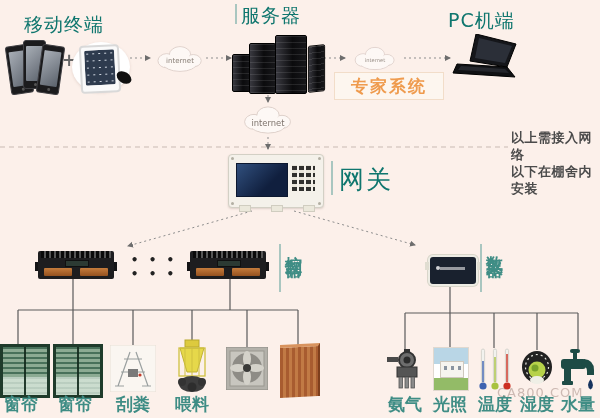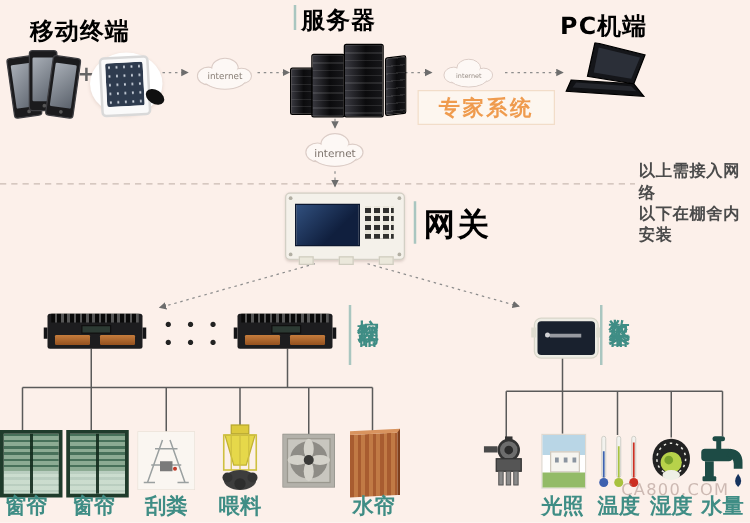--- a/index.html
+++ b/index.html
@@ -1,19 +1,19 @@
 <!DOCTYPE html>
 <html><head>
 <meta charset="utf-8">
 <style>
   html,body{margin:0;padding:0;}
   #stage{position:relative;width:600px;height:418px;background:#fcf0ea;overflow:hidden;
          font-family:"DejaVu Sans",sans-serif;}
   .abs{position:absolute;}
-  .teal{color:#000000;font-weight:bold;}
+  .teal{color:#0f766e;font-weight:normal;}
   .toplabel{font-size:19px;letter-spacing:1px;}
   .vbar{width:2px;background:#a9c6c0;}
   .vlabel{writing-mode:vertical-rl;text-orientation:upright;font-size:17px;font-weight:bold;
           color:#3f8d85;letter-spacing:3px;line-height:1;}
   .blabel{font-size:17px;font-weight:bold;color:#3f8d85;text-align:center;width:56px;}
   .note{font-size:13px;font-weight:600;color:#4b4b4b;background:#fcf0ea;padding:0 3px;line-height:17px;letter-spacing:.5px;}
   
   .phone{position:absolute;width:21px;height:47px;background:#1b1b1d;border:1px solid #3e3e42;border-radius:3px;}
   .phone .scr{position:absolute;left:2px;right:2px;top:5px;bottom:7px;background:linear-gradient(135deg,#a8aeb6,#5b626c);border-radius:1px;}
   .phone .dot{position:absolute;left:50%;bottom:2px;width:3px;height:3px;margin-left:-1px;border-radius:50%;background:#555;}
@@ -324,20 +324,20 @@
       <rect x="6" y="21" width="7" height="14"></rect>
       <rect x="4" y="33" width="11" height="4" rx="1"></rect>
     </g>
     <path d="M32.5,31 q5,7 0,10.5 q-5,-3.5 0,-10.5" fill="#16335e"></path>
   </svg>
 
   <div class="abs blabel" style="left:-7px;top:393px;">窗帘</div>
   <div class="abs blabel" style="left:47px;top:393px;">窗帘</div>
   <div class="abs blabel" style="left:164px;top:393px;">喂料</div>
   <div class="abs blabel" style="left:105px;top:393px;">刮粪</div>
-  <div class="abs blabel" style="left:271px;top:393px;">水帘</div>
+  <div class="abs blabel" style="left:377px;top:393px;">氨气</div>
   <div class="abs blabel" style="left:467px;top:393px;">温度</div>
   <div class="abs blabel" style="left:422px;top:393px;">光照</div>
   <div class="abs blabel" style="left:509px;top:393px;">湿度</div>
   <div class="abs blabel" style="left:550px;top:393px;">水量</div>
 
   <div class="abs wm" style="left:497px;top:385px;">CA800.COM</div>
 </div>
 
 </body></html>

